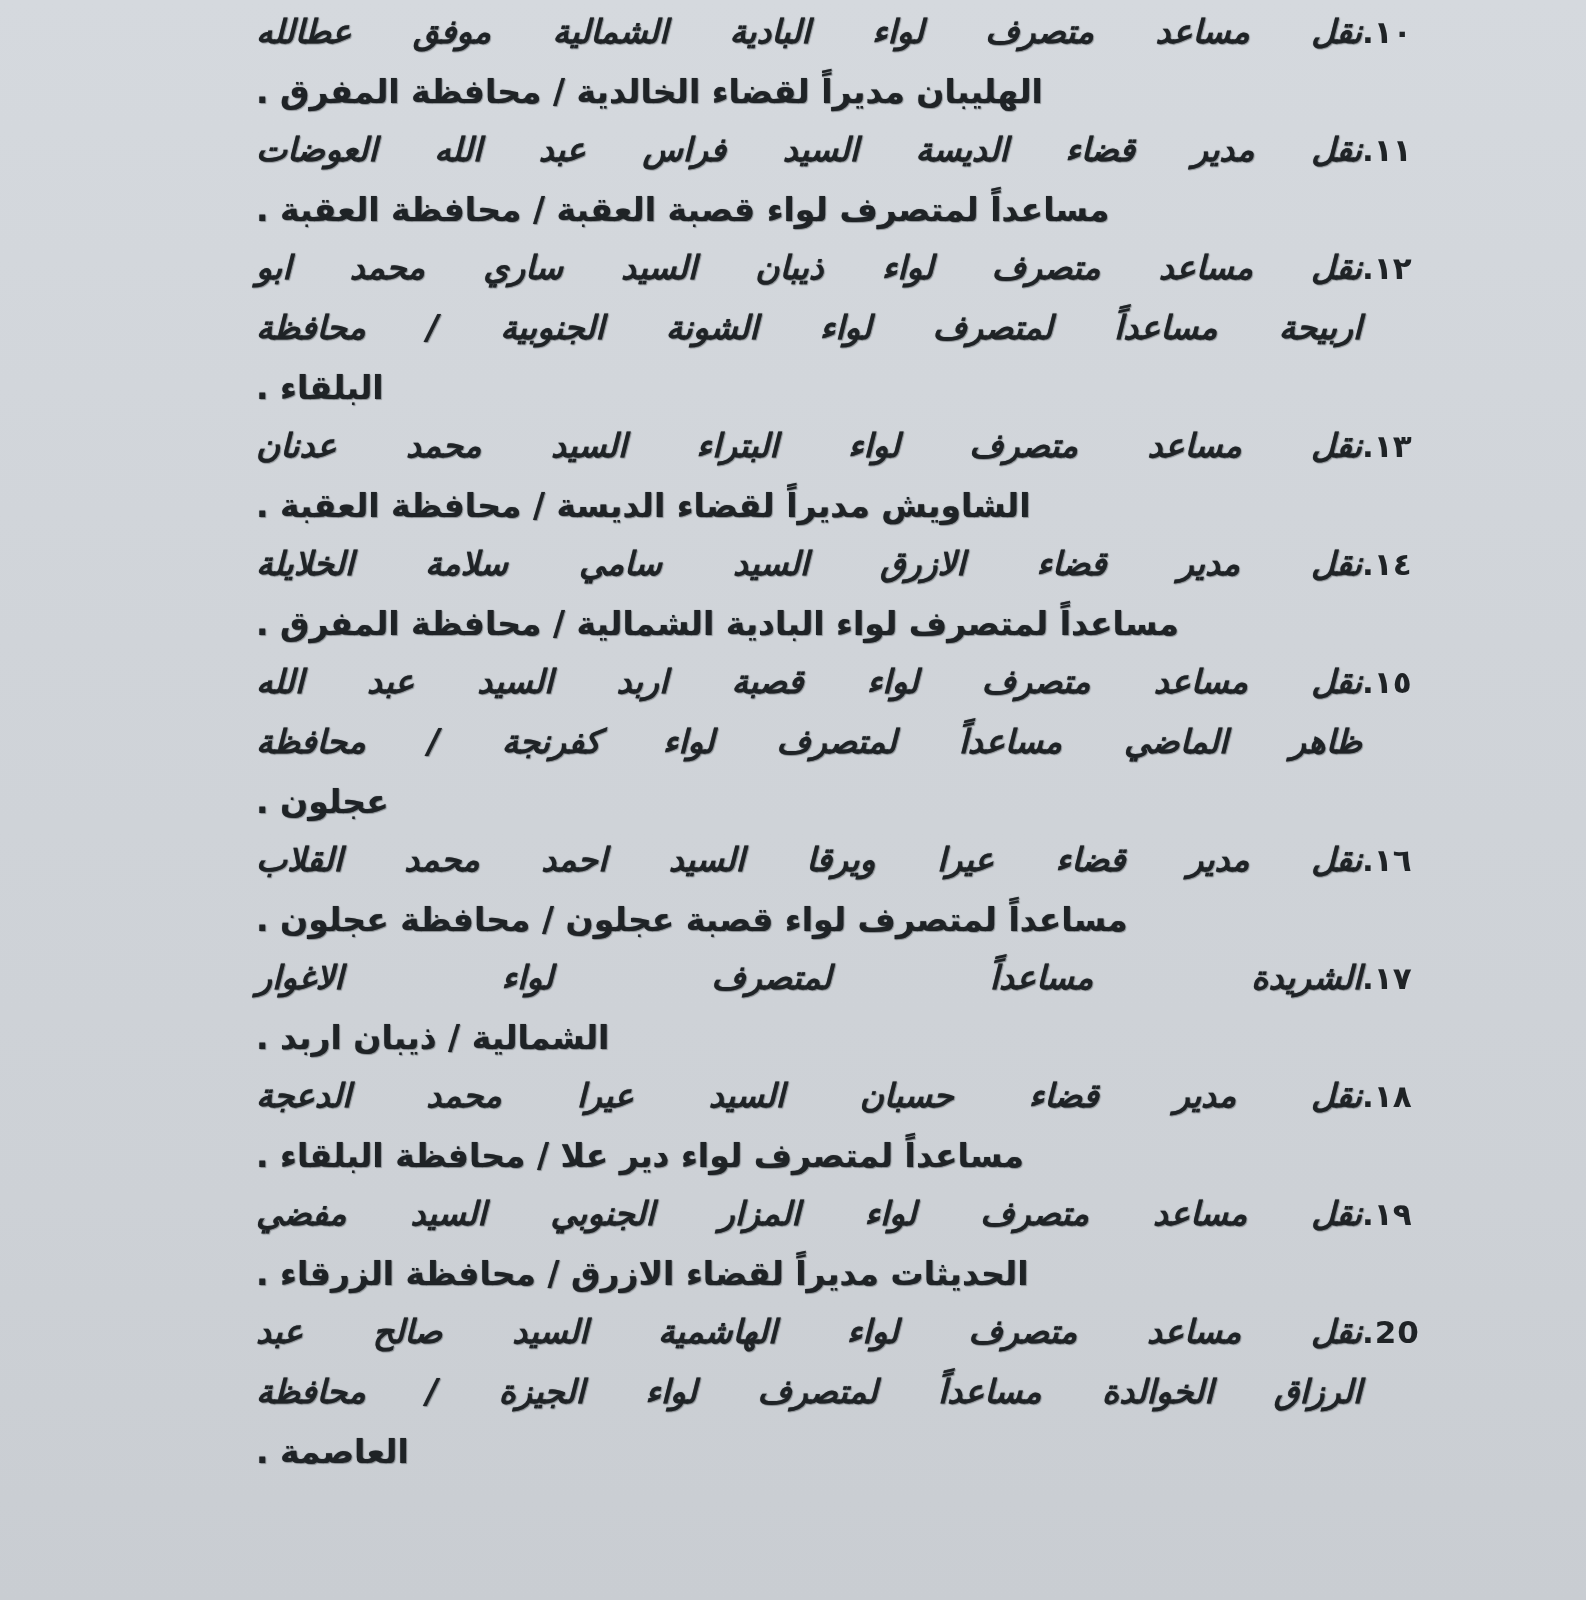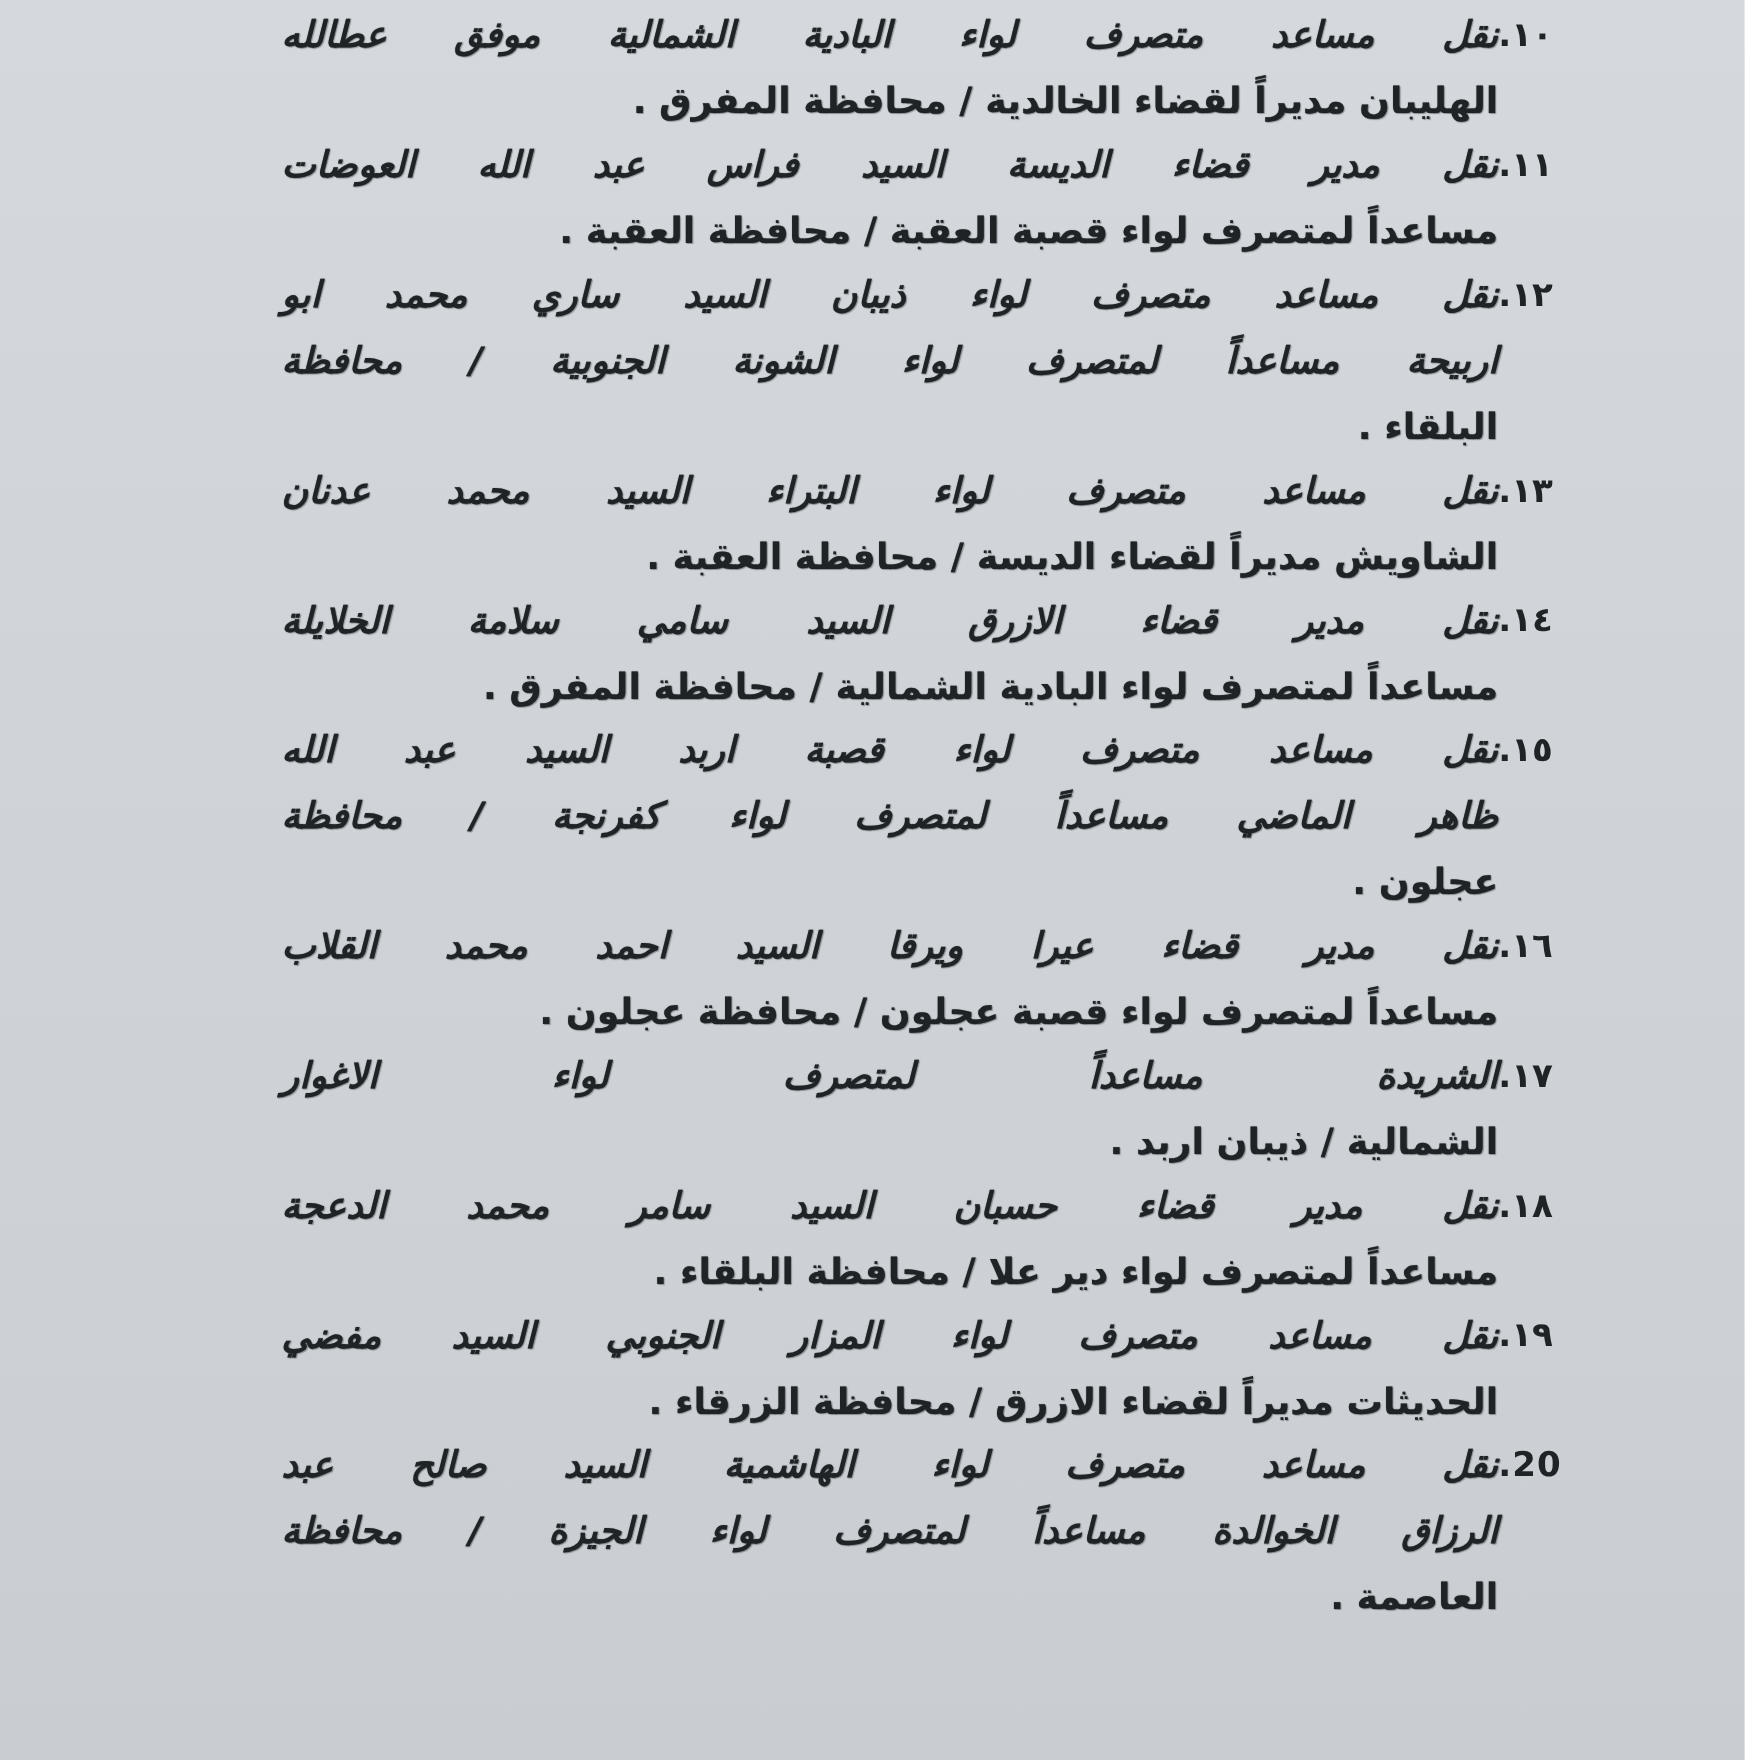--- a/index.html
+++ b/index.html
@@ -45,21 +45,21 @@
       line-height: 60px;
       white-space: nowrap;
       text-shadow: 0 0 1px rgba(30,34,38,0.6), 1px 1px 1px rgba(30,34,38,0.35);
     }
     .line.full {
       text-align: justify;
       text-align-last: justify;
       font-style: italic;
     }
     .line.last {
-      text-align: right;
+      text-align: left;
     }
     #item-10 { margin-top: 2px; }
     .item + .item { margin-top: -2px; }
   </style>
 </head>
 <body>
 
 <div class="page">
 
   <div class="item" id="item-10">
@@ -124,21 +124,21 @@
     <div class="num">١٧.</div>
     <div class="body">
       <div class="line full">الشريدة مساعداً لمتصرف لواء الاغوار</div>
       <div class="line last">الشمالية / ذيبان اربد .</div>
     </div>
   </div>
 
   <div class="item">
     <div class="num">١٨.</div>
     <div class="body">
-      <div class="line full">نقل مدير قضاء حسبان السيد سامر محمد الدعجة</div>
+      <div class="line full">نقل مدير قضاء حسبان السيد عيرا محمد الدعجة</div>
       <div class="line last">مساعداً لمتصرف لواء دير علا / محافظة البلقاء .</div>
     </div>
   </div>
 
   <div class="item">
     <div class="num">١٩.</div>
     <div class="body">
       <div class="line full">نقل مساعد متصرف لواء المزار الجنوبي السيد مفضي</div>
       <div class="line last">الحديثات مديراً لقضاء الازرق / محافظة الزرقاء .</div>
     </div>

